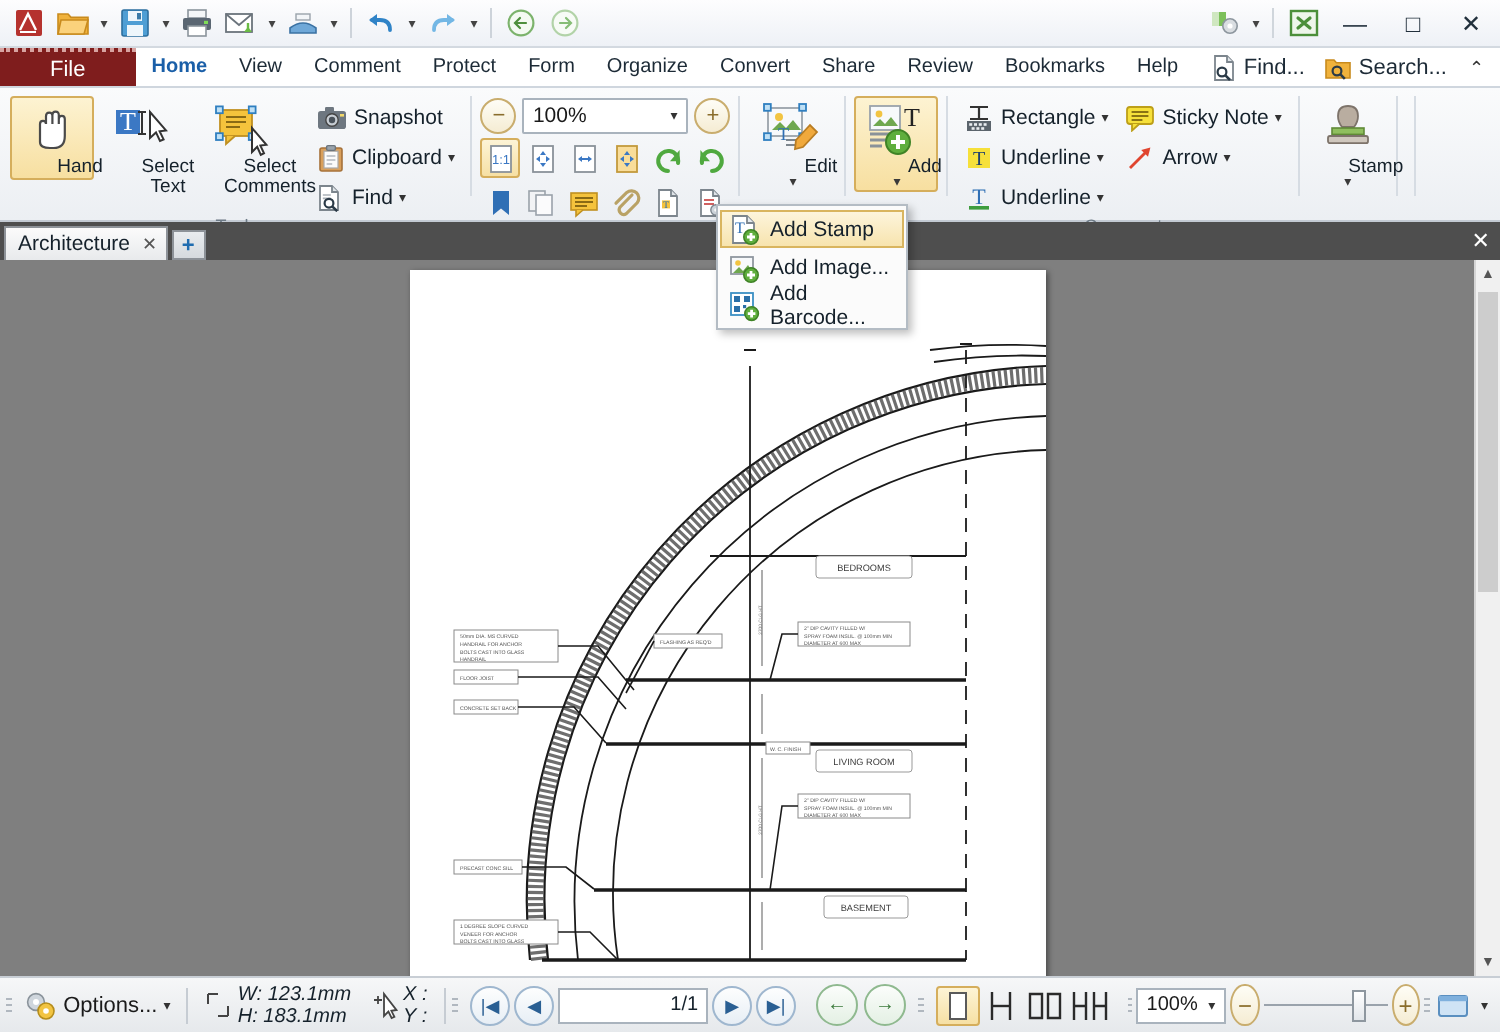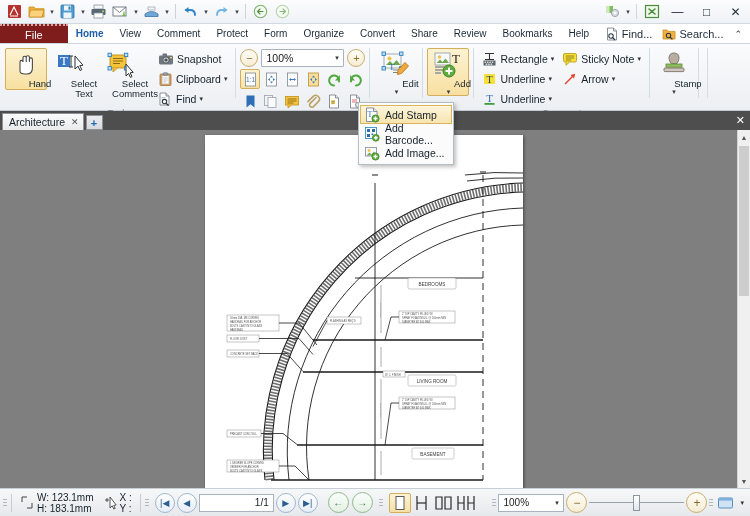--- a/index.html
+++ b/index.html
@@ -117,21 +117,21 @@
 
   
   .statusbar { height:28px; flex:0 0 28px; background:linear-gradient(#f6f7f8,#e6e9ec); border-top:1px solid #c8ced5;
                display:flex; align-items:center; gap:2px; padding:0 3px; }
   .sb-sec { display:flex; align-items:center; gap:3px; padding:0 4px; height:24px; }
   .sb-sep { width:1px; height:18px; background:#c6ccd3; margin:0 2px; }
   .grip { width:4px; height:16px; display:flex; flex-direction:column; justify-content:center; }
   .grip i { display:block; height:1px; background:#b0b7bf; margin:1px 0; }
   .sb-btn { width:20px; height:20px; display:flex; align-items:center; justify-content:center; border-radius:2px;
             border:1px solid transparent; }
-  .dims { font-size:10px; line-height:11px; color:#15212b; white-space:nowrap; }
+  .dims { font-size:10px; line-height:11px; color:#15212b; white-space:nowrap;font-style:italic; }
   .navbtn { width:20px; height:20px; border-radius:50%; border:1px solid #9fb7cf; background:linear-gradient(#fdfefe,#e7eef5);
             display:flex; align-items:center; justify-content:center; font-size:9px; color:#2a5f93; }
   .pagebox { width:75px; height:18px; background:#fff; border:1px solid #a9b3bd; font-size:10px; text-align:right;
              padding-right:4px; display:flex; align-items:center; justify-content:flex-end; color:#15212b; }
   .circbtn { width:21px; height:21px; border-radius:50%; border:1px solid #8fb98f; background:linear-gradient(#fbfdfb,#e4f0e4);
              display:flex; align-items:center; justify-content:center; font-size:10px; color:#3b7a3b; }
   .zcirc { width:21px; height:21px; border-radius:50%; border:1px solid #c9ad6e; background:linear-gradient(#fefdf6,#f5ecd3);
            display:flex; align-items:center; justify-content:center; font-size:12px; color:#8a6d2c; }
   .slider { width:95px; height:20px; position:relative; display:flex; align-items:center; }
   .slider .track { position:absolute; left:0; right:0; height:1px; background:#9aa3ac; }
@@ -630,43 +630,43 @@
             <text x="6" y="9.5" font-size="8" fill="#2f6fb5" text-anchor="middle" font-family="Liberation Serif, serif">T</text>
             <circle cx="11.5" cy="11.5" r="3.6" fill="#5fae3d" stroke="#3f8326" stroke-width=".8"></circle>
             <path d="M11.5 9.5 v4 M9.5 11.5 h4" stroke="#fff" stroke-width="1.4"></path>
           </svg>
       </span>
       <span>Add Stamp</span>
     </div>
     <div class="dd-item">
       <span>
         <svg width="16" height="16" viewBox="0 0 16 16">
+            <rect x="1.5" y="2.5" width="11" height="8.5" fill="#f7f9fb" stroke="#8f979f" stroke-width=".9"></rect>
+            <circle cx="5" cy="5.5" r="1.4" fill="#f2c442"></circle>
+            <path d="M2.5 10.5 l3-3 l2 2 l2.5-3 l2.5 4 Z" fill="#6fa84f"></path>
+            <circle cx="11.5" cy="11.5" r="3.6" fill="#5fae3d" stroke="#3f8326" stroke-width=".8"></circle>
+            <path d="M11.5 9.5 v4 M9.5 11.5 h4" stroke="#fff" stroke-width="1.4"></path>
+          </svg>
+      </span>
+      <span>Add Image...</span>
+    </div>
+    <div class="dd-item">
+      <span>
+        <svg width="16" height="16" viewBox="0 0 16 16">
             <rect x="1.5" y="1.5" width="11" height="11" fill="#fff" stroke="#3b8fc4" stroke-width=".9"></rect>
             <rect x="3" y="3" width="3" height="3" fill="#2a6fa8"></rect>
             <rect x="8" y="3" width="3" height="3" fill="#2a6fa8"></rect>
             <rect x="3" y="8" width="3" height="3" fill="#2a6fa8"></rect>
             <rect x="7.5" y="7.5" width="1.6" height="1.6" fill="#2a6fa8"></rect>
             <rect x="10" y="9.5" width="1.6" height="1.6" fill="#2a6fa8"></rect>
             <circle cx="11.8" cy="11.8" r="3.4" fill="#5fae3d" stroke="#3f8326" stroke-width=".8"></circle>
             <path d="M11.8 9.9 v3.8 M9.9 11.8 h3.8" stroke="#fff" stroke-width="1.4"></path>
           </svg>
       </span>
       <span>Add Barcode...</span>
-    </div>
-    <div class="dd-item">
-      <span>
-        <svg width="16" height="16" viewBox="0 0 16 16">
-            <rect x="1.5" y="2.5" width="11" height="8.5" fill="#f7f9fb" stroke="#8f979f" stroke-width=".9"></rect>
-            <circle cx="5" cy="5.5" r="1.4" fill="#f2c442"></circle>
-            <path d="M2.5 10.5 l3-3 l2 2 l2.5-3 l2.5 4 Z" fill="#6fa84f"></path>
-            <circle cx="11.5" cy="11.5" r="3.6" fill="#5fae3d" stroke="#3f8326" stroke-width=".8"></circle>
-            <path d="M11.5 9.5 v4 M9.5 11.5 h4" stroke="#fff" stroke-width="1.4"></path>
-          </svg>
-      </span>
-      <span>Add Image...</span>
     </div>
   </div>
 
   <div class="tabstrip">
     <div class="doctab">
       <span>Architecture</span>
       <span class="tabclose">✕</span>
     </div>
     <div class="newtab">
       <span class="plusglyph">+</span>
@@ -766,20 +766,32 @@
       <div class="vs-arrow" style="bottom:0">▼</div>
     </div>
   </div>
 
   <div class="statusbar">
     <div class="grip">
         <i></i>
         <i></i>
         <i></i>
       </div>
+    <div class="sb-sec">
+      <span>
+        <svg width="17" height="16" viewBox="0 0 17 16">
+            <circle cx="6" cy="6" r="4.2" fill="#cfd6dd" stroke="#8a939b" stroke-width=".8"></circle>
+            <circle cx="6" cy="6" r="1.5" fill="#fff"></circle>
+            <circle cx="11" cy="10.5" r="4" fill="#f2c442" stroke="#b58d1c" stroke-width=".8"></circle>
+            <circle cx="11" cy="10.5" r="1.4" fill="#fff"></circle>
+          </svg>
+      </span>
+      <span>Options...</span>
+      <span class="smallcaret">▾</span>
+    </div>
     <div class="sb-sep"></div>
     <div class="sb-sec">
       <span>
         <svg width="14" height="15" viewBox="0 0 14 15">
             <path d="M2 2 h5 M2 2 v5 M12 13 h-5 M12 13 v-5" stroke="#444" stroke-width="1" fill="none"></path>
           </svg>
       </span>
       <span style="display:flex;flex-direction:column">
         <span class="dims">W: 123.1mm</span>
         <span class="dims">H: 183.1mm</span>

